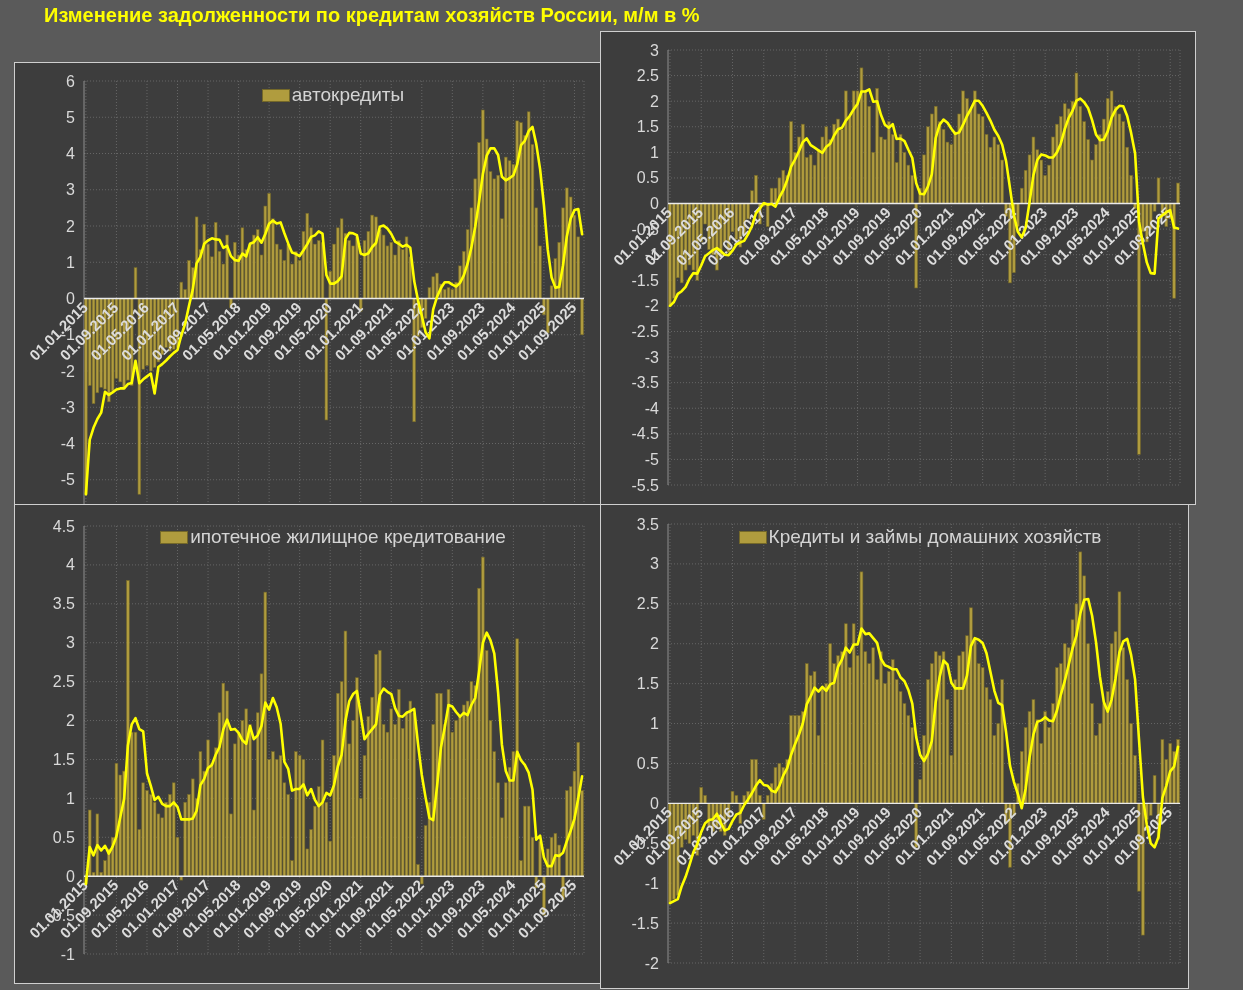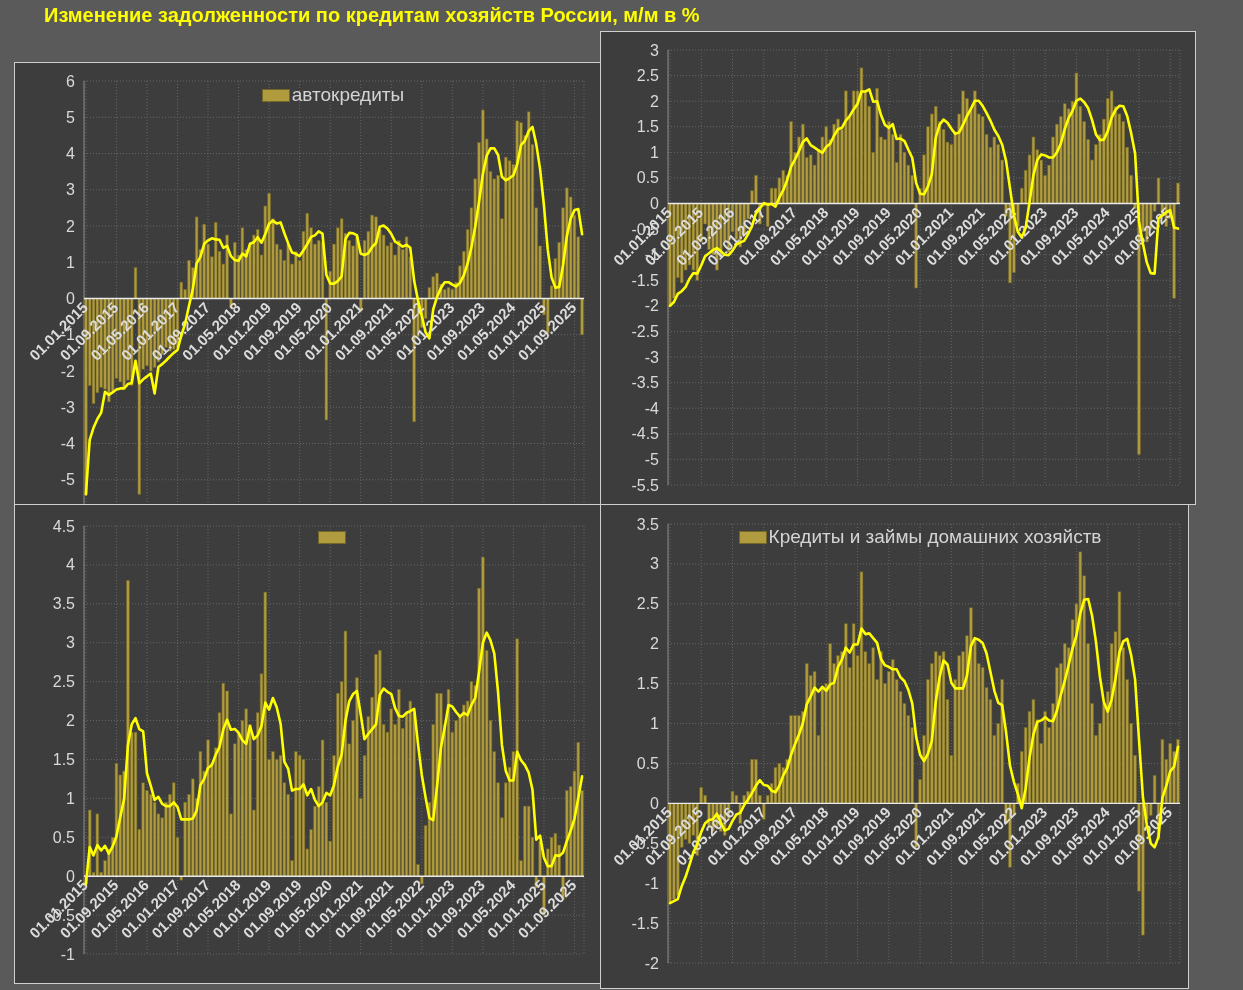--- a/index.html
+++ b/index.html
@@ -464,20 +464,21 @@
         <text x="58" y="407.3235294117647" text-anchor="end">-4.5</text>
         <text x="58" y="432.9117647058823" text-anchor="end">-5</text>
         <text x="58" y="458.5" text-anchor="end">-5.5</text>
       </g>
     </svg>
   </div>
 
 <div class="panel" id="panel2">
   <div class="legend">
     <span class="swatch"></span>
+    <span class="legend-label">ипотечное жилищное кредитование</span>
   </div>
 <svg width="585" height="478">
       <g stroke="#666666" stroke-width="1" stroke-dasharray="1 2">
         <line x1="69" y1="449" x2="569" y2="449"></line>
         <line x1="69" y1="410.09090909090907" x2="569" y2="410.09090909090907"></line>
         <line x1="69" y1="332.2727272727273" x2="569" y2="332.2727272727273"></line>
         <line x1="69" y1="293.3636363636364" x2="569" y2="293.3636363636364"></line>
         <line x1="69" y1="254.45454545454544" x2="569" y2="254.45454545454544"></line>
         <line x1="69" y1="215.54545454545453" x2="569" y2="215.54545454545453"></line>
         <line x1="69" y1="176.63636363636365" x2="569" y2="176.63636363636365"></line>

